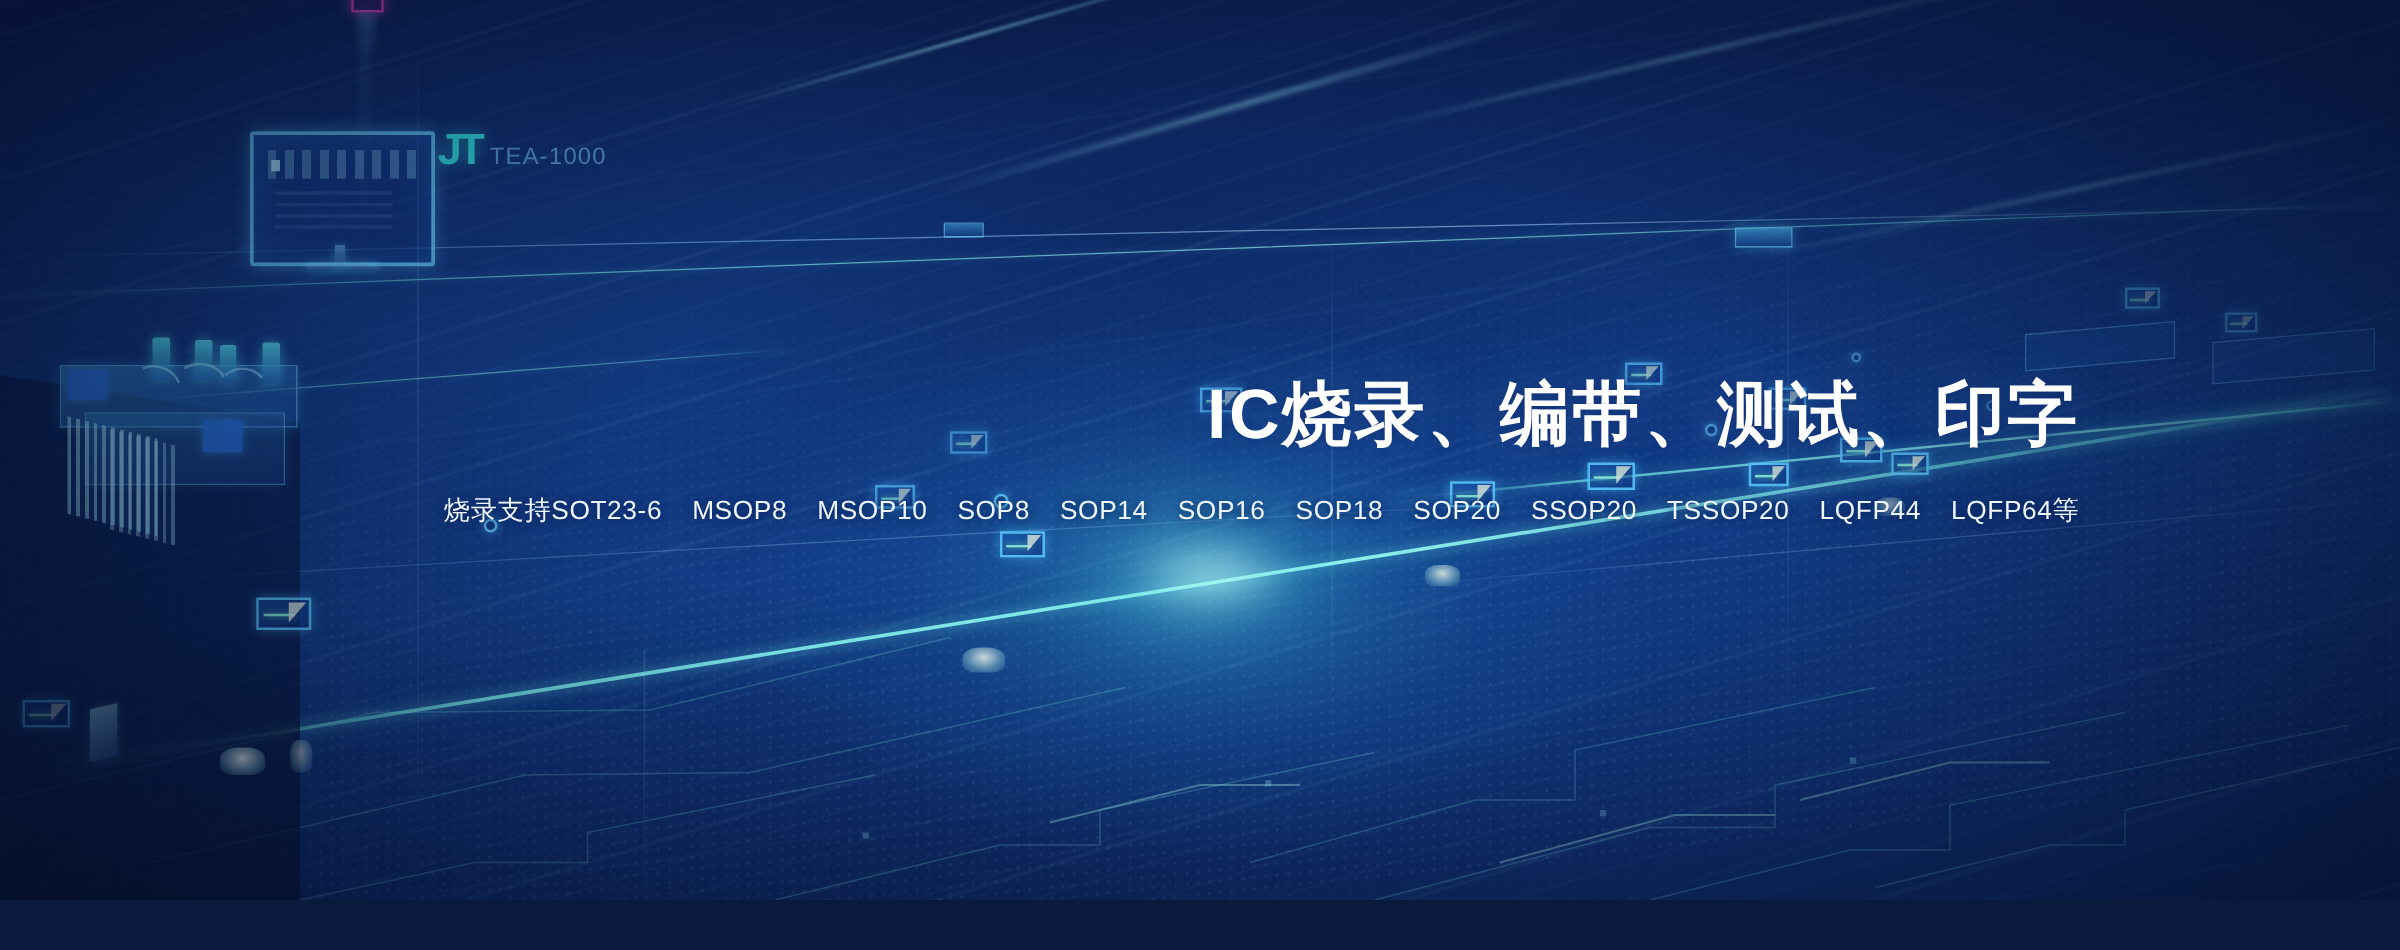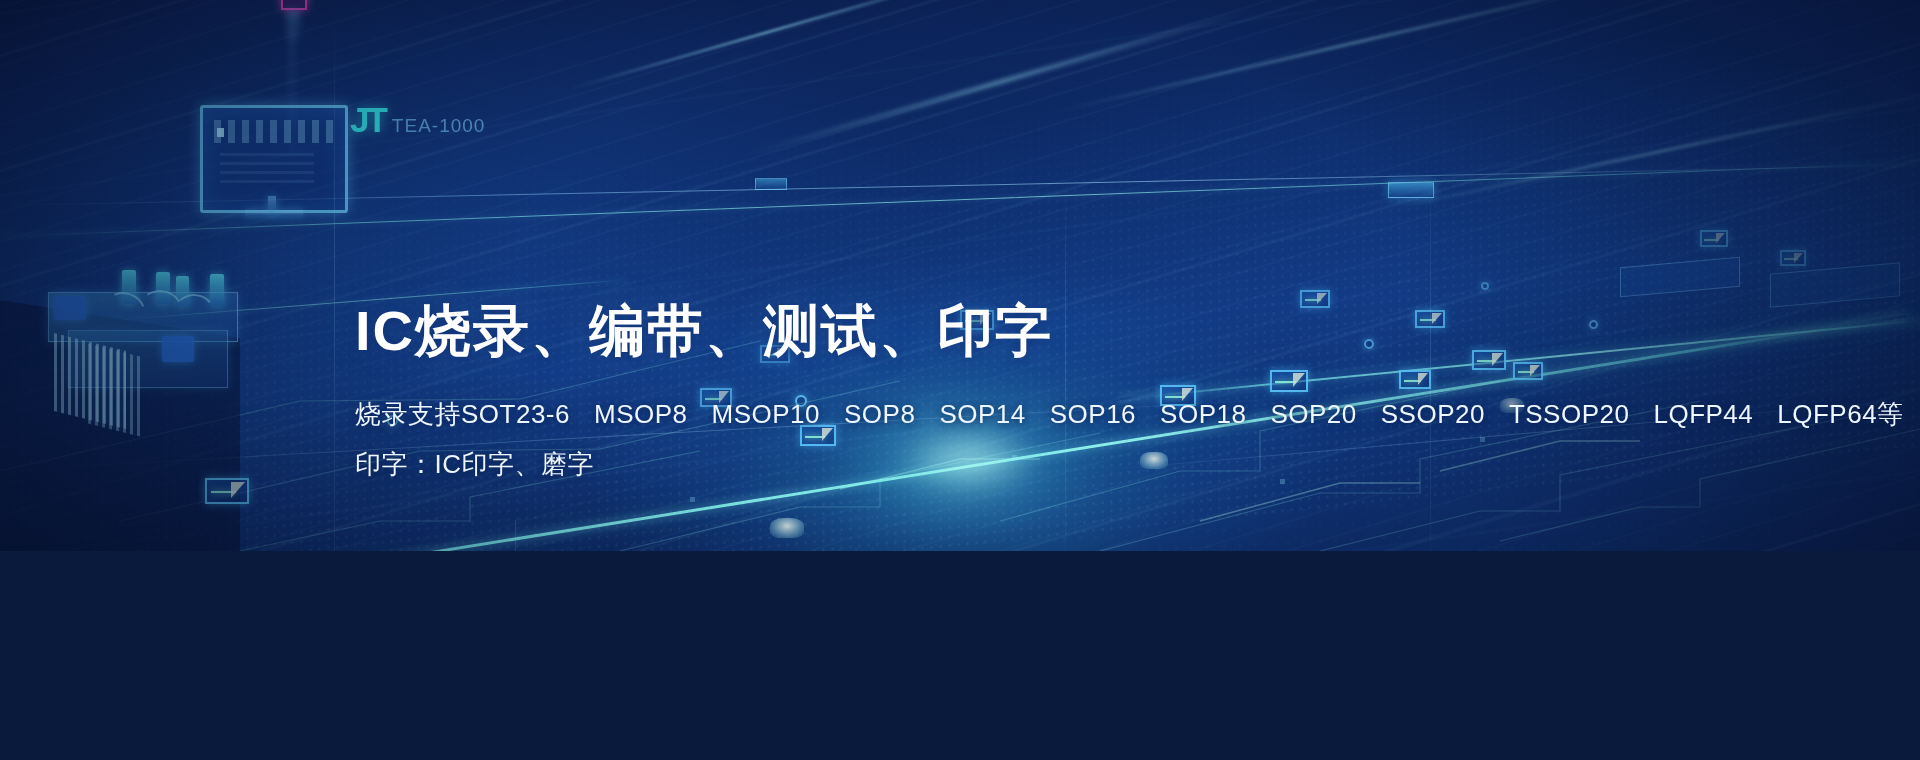--- a/index.html
+++ b/index.html
@@ -1,27 +1,28 @@
 <!DOCTYPE html>
 <html><head>
 <meta charset="utf-8">
 <style>
   * { margin:0; padding:0; box-sizing:border-box; }
   html,body { width:1920px; height:760px; overflow:hidden; background:#0a1a3c; }
   body { font-family:"Liberation Sans", sans-serif; }
 
   #stage {
     position:relative;
-    width:1920px; height:551px;
+    width:1920px; height:720px;
     overflow:hidden;
     background:
       radial-gradient(ellipse 520px 300px at 960px 470px, rgba(60,190,230,0.38) 0%, rgba(30,120,200,0.14) 45%, rgba(10,40,100,0) 72%),
       radial-gradient(ellipse 900px 520px at 300px 260px, rgba(22,70,150,0.55) 0%, rgba(10,32,90,0) 70%),
       radial-gradient(ellipse 1200px 700px at 1500px 520px, rgba(18,62,140,0.55) 0%, rgba(8,26,80,0) 70%),
       linear-gradient(175deg, #0b1e4e 0%, #0d2a66 30%, #123a82 58%, #0e2c68 80%, #0a1e4c 100%);
+    text-align: right;
   }
 
   
   .vignette {
     position:absolute; inset:0;
     background: radial-gradient(ellipse 1100px 620px at 50% 50%, rgba(0,0,0,0) 40%, rgba(3,10,34,0.62) 100%);
     pointer-events:none;
   }
 
   
@@ -245,21 +246,21 @@
     line-height:1.12;
     color:#ffffff;
     letter-spacing:2px;
     text-shadow:0 2px 14px rgba(10,40,110,.85), 0 0 34px rgba(120,200,255,.25);
     white-space:nowrap;
   }
   .sublist {
     margin-top:26px;
     font-family:"Liberation Sans", sans-serif;
     color:#eef6ff;
-    font-size:26px;
+    font-size:21px;
     letter-spacing:.5px;
     line-height:1.95;
     text-shadow:0 1px 8px rgba(6,28,80,.9);
     white-space:nowrap;
   }
   .sublist .pkgs { display:inline-flex; gap:24px; }
   .sublist .pkgs .pkg:first-child { margin-right:0; }
   .subline { display:block; }
 </style>
 </head>
@@ -404,17 +405,16 @@
             <span class="pkg">SOP14</span>
             <span class="pkg">SOP16</span>
             <span class="pkg">SOP18</span>
             <span class="pkg">SOP20</span>
             <span class="pkg">SSOP20</span>
             <span class="pkg">TSSOP20</span>
             <span class="pkg">LQFP44</span>
             <span class="pkg">LQFP64等</span>
           </span>
       </span>
-      <span class="subline">印字：IC印字、磨字</span>
     </div>
   </div>
 
 </div>
 
 </body></html>

